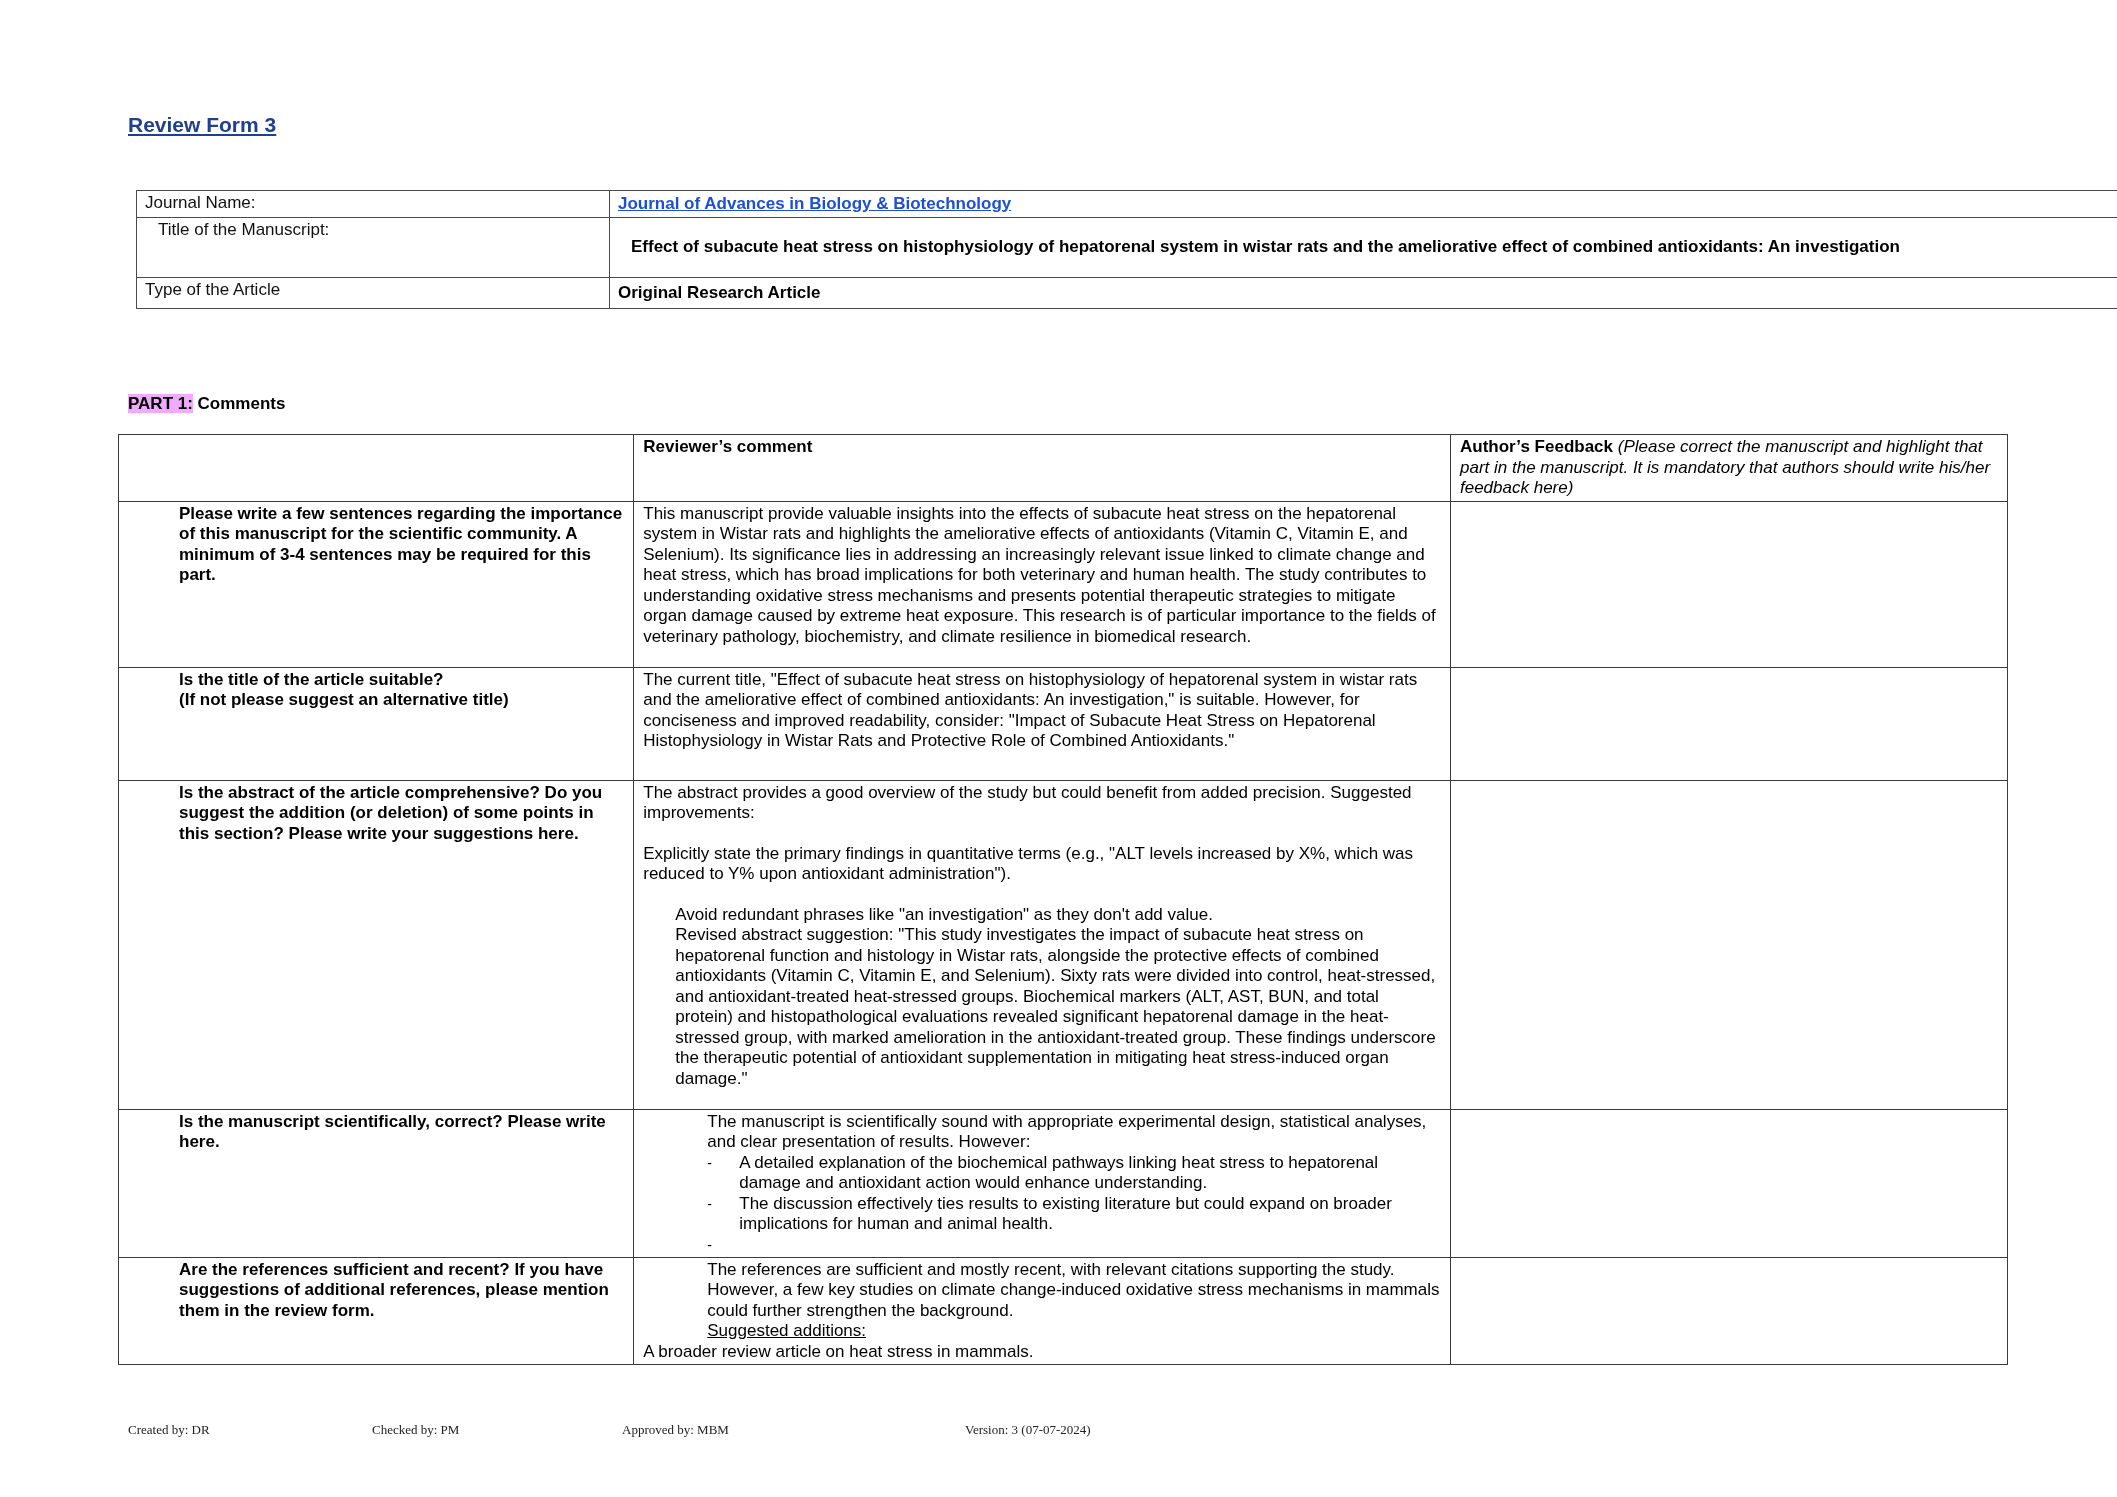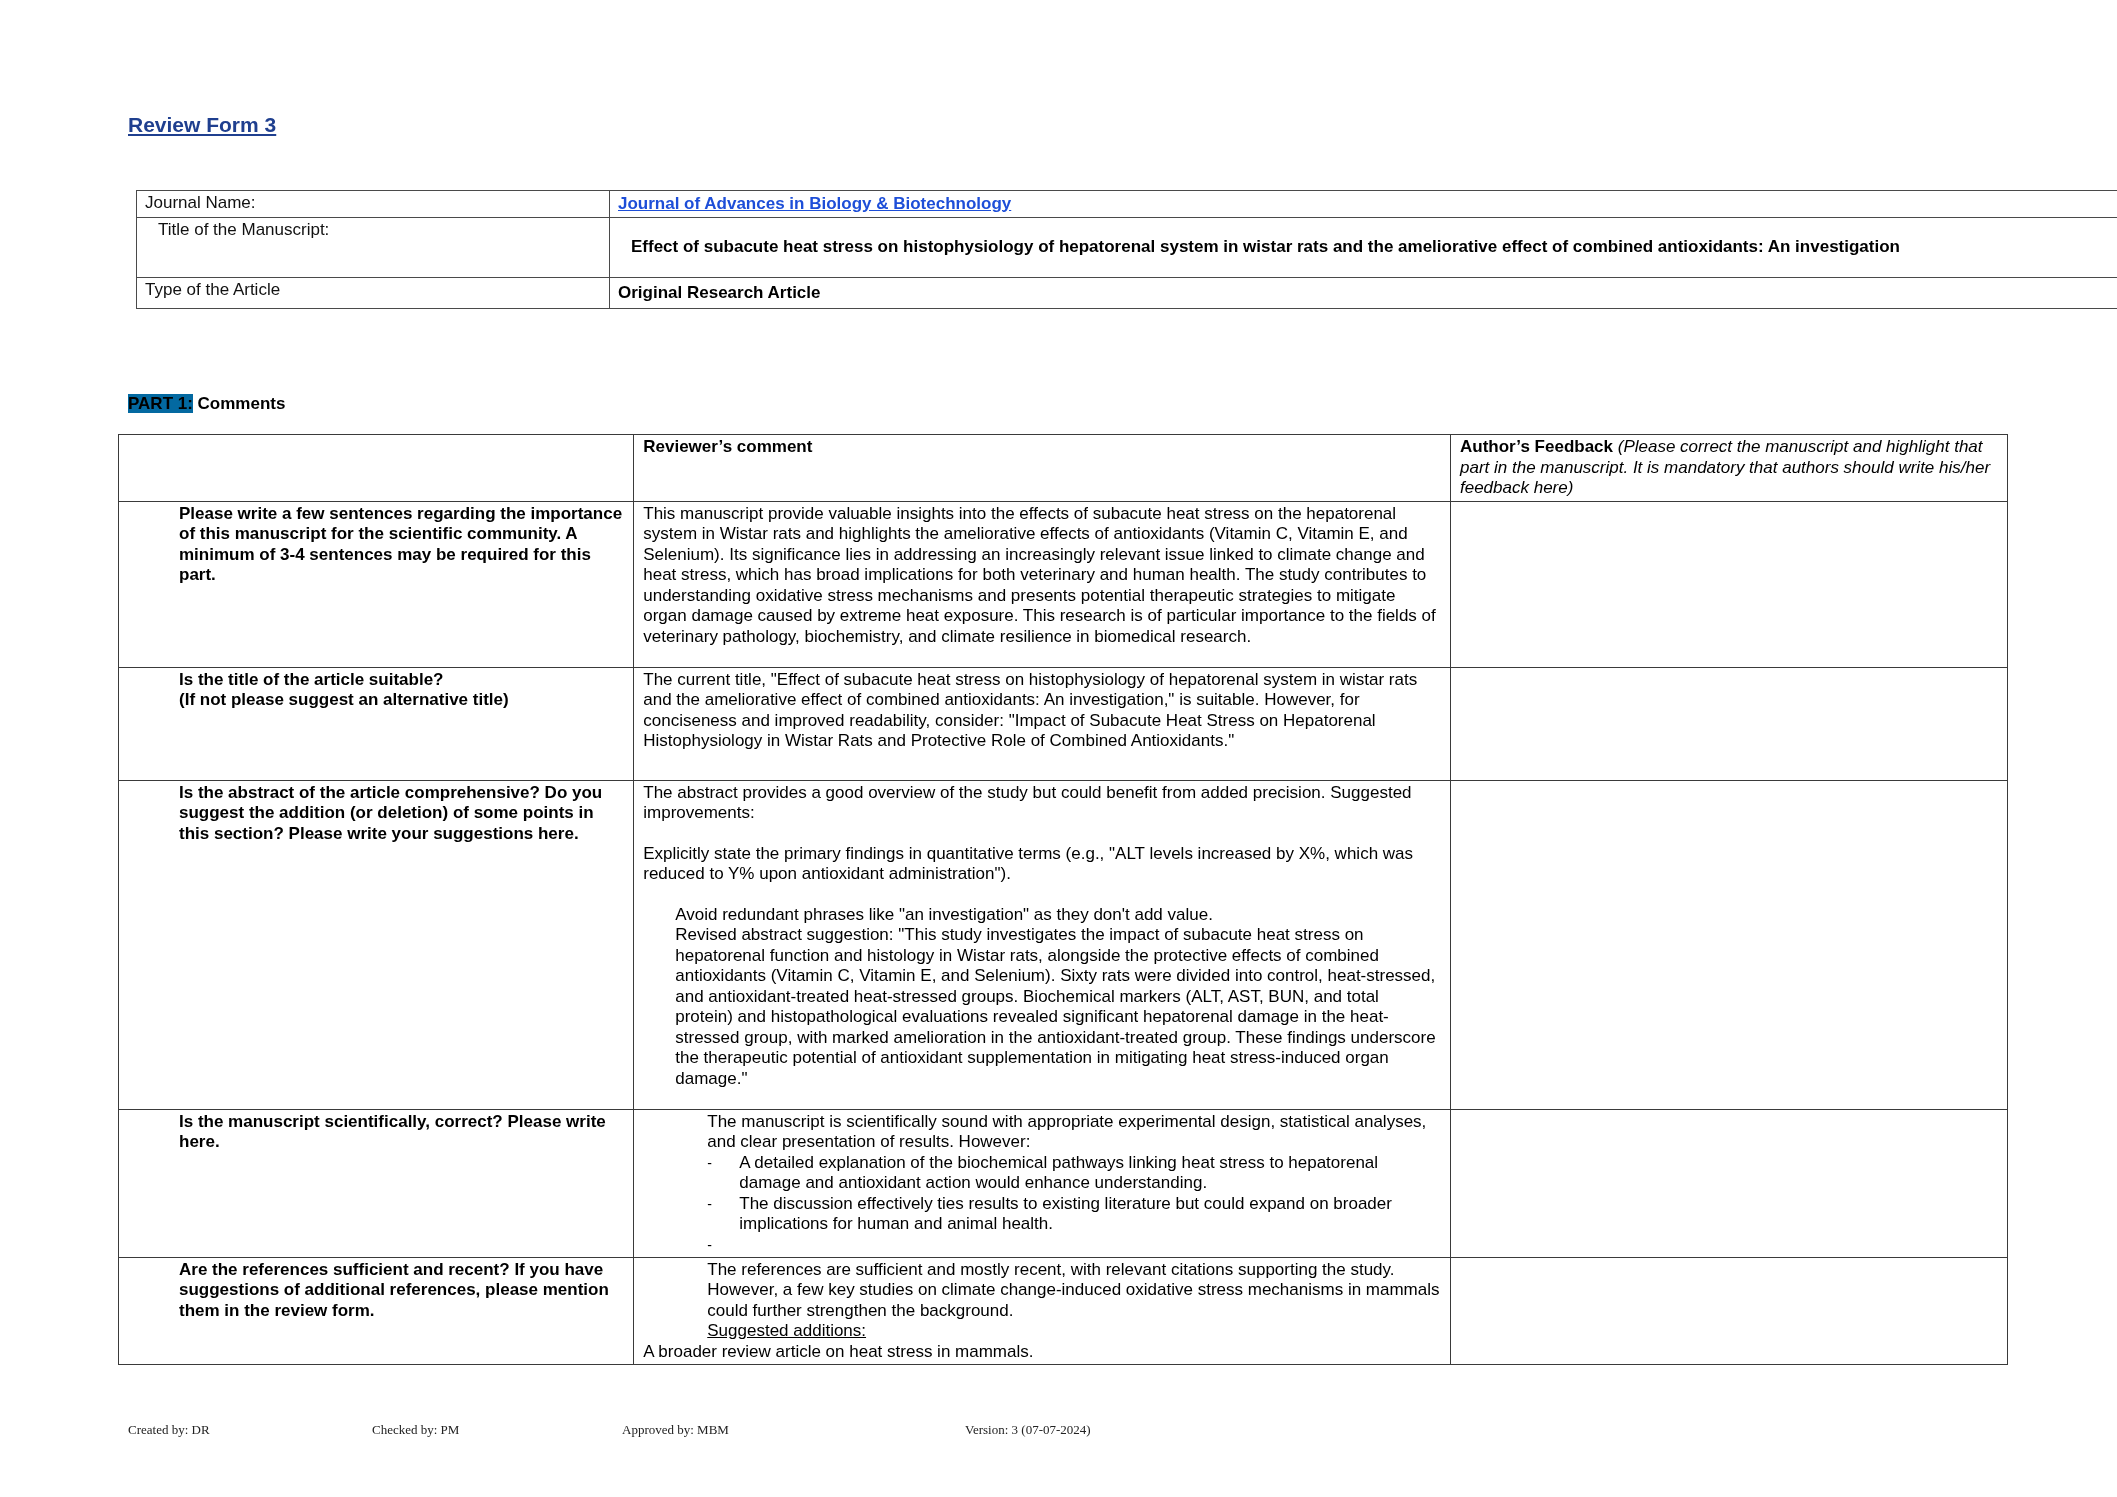--- a/index.html
+++ b/index.html
@@ -59,21 +59,21 @@
   }
   .part-heading {
     position: absolute;
     left: 128px;
     top: 394px;
     font-size: 17px;
     font-weight: bold;
     margin: 0;
   }
   .part-heading .hl {
-    background: #0369a1;
+    background: #f0abfc;
   }
   .comments-table {
     left: 118px;
     top: 434px;
     width: 1890px;
   }
   .comments-table td {
     border: 1.5px solid #3a3a3a;
     vertical-align: top;
     font-size: 17px;

